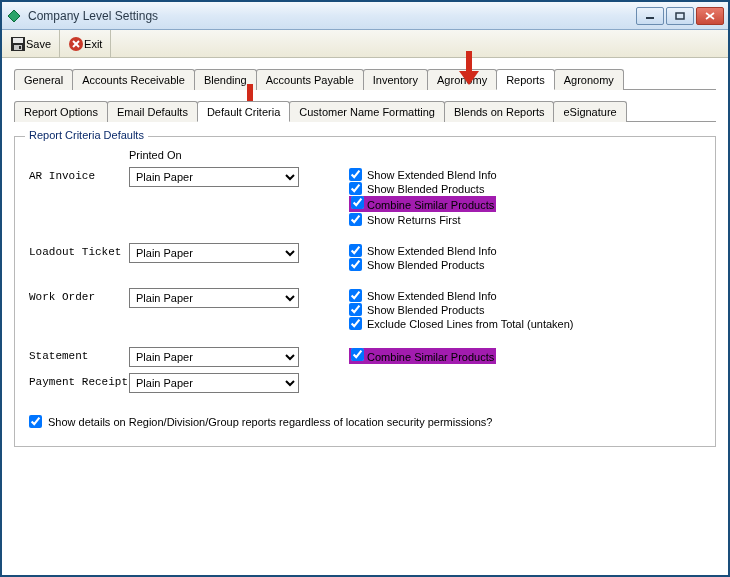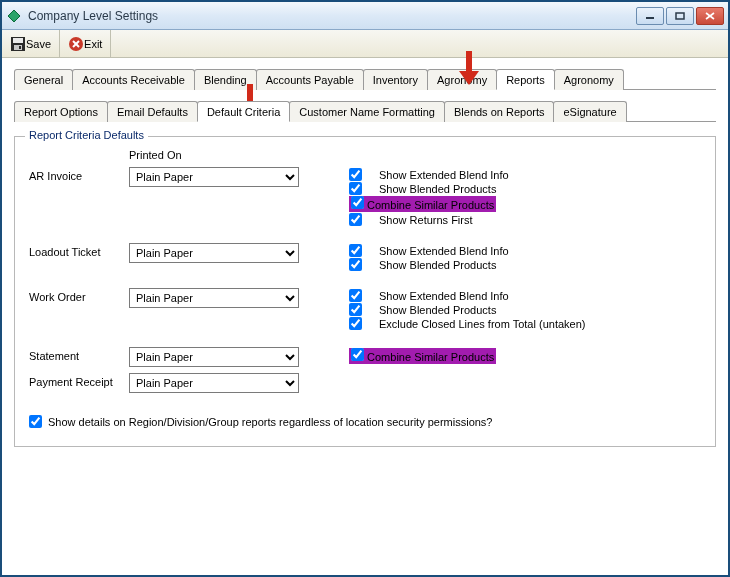--- a/index.html
+++ b/index.html
@@ -100,35 +100,35 @@
   .groupbox .legend {
     position: absolute;
     top: -8px; left: 10px;
     background: #fff;
     padding: 0 4px;
     color: #0a2a6a;
     font-size: 11px;
   }
   
   .row { display: flex; align-items: flex-start; margin-bottom: 6px; }
-  .row .label { width: 100px; padding-top: 3px; }
+  .row .label { width: 100px; padding-top: 3px; font-family: Liberation Mono, monospace; }
   .row .field { width: 190px; }
   .row .checks { margin-left: 30px; flex: 1; }
   .row.header .checks { padding-top: 0; }
   .row.header .field-col { width: 170px; }
   select.combo {
     width: 170px;
     height: 20px;
     font-family: inherit;
     font-size: 11px;
     border: 1px solid #7a7a7a;
     background: #fff;
     padding-left: 2px;
   }
-  .chk-item { display: flex; align-items: center; gap: 17px; margin: 1px 0; }
+  .chk-item { display: flex; align-items: center; gap: 5px; margin: 1px 0; }
   .chk-item input { margin:0; width:13px; height:13px; }
   .hl { background: #a21caf; padding: 0 2px 1px 2px; }
   .section-gap { height: 10px; }
   .footer-check { margin-top: 22px; display:flex; align-items:center; gap:6px; }
   .footer-check input { margin:0; width:13px; height:13px; }
   
   .arrow {
     position: absolute;
     pointer-events: none;
   }

